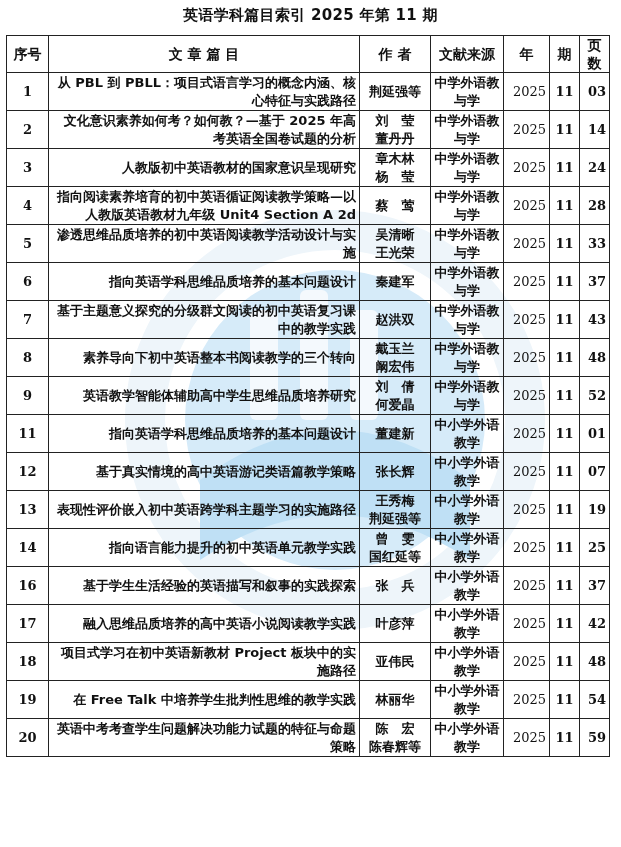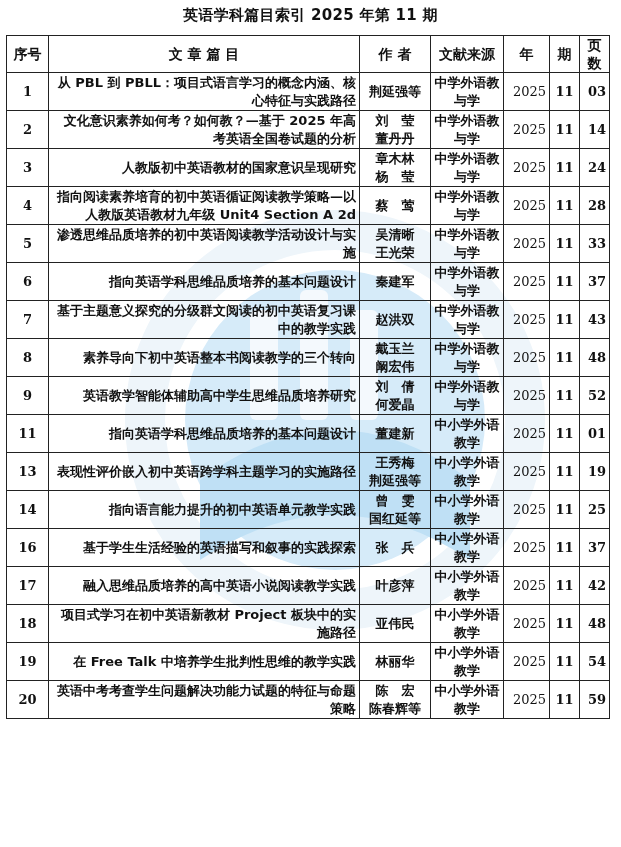--- a/index.html
+++ b/index.html
@@ -162,20 +162,31 @@
         <td class="c-title">指向英语学科思维品质培养的基本问题设计</td>
         <td class="c-author">
           <span class="author-line">董建新</span>
         </td>
         <td class="c-src">中小学外语教学</td>
         <td class="c-year">2025</td>
         <td class="c-issue">11</td>
         <td class="c-page">01</td>
       </tr>
       <tr>
+        <td class="c-seq">12</td>
+        <td class="c-title">基于真实情境的高中英语游记类语篇教学策略</td>
+        <td class="c-author">
+          <span class="author-line">张长辉</span>
+        </td>
+        <td class="c-src">中小学外语教学</td>
+        <td class="c-year">2025</td>
+        <td class="c-issue">11</td>
+        <td class="c-page">07</td>
+      </tr>
+      <tr>
         <td class="c-seq">13</td>
         <td class="c-title">表现性评价嵌入初中英语跨学科主题学习的实施路径</td>
         <td class="c-author">
           <span class="author-line">王秀梅</span>
           <span class="author-line">荆延强等</span>
         </td>
         <td class="c-src">中小学外语教学</td>
         <td class="c-year">2025</td>
         <td class="c-issue">11</td>
         <td class="c-page">19</td>

